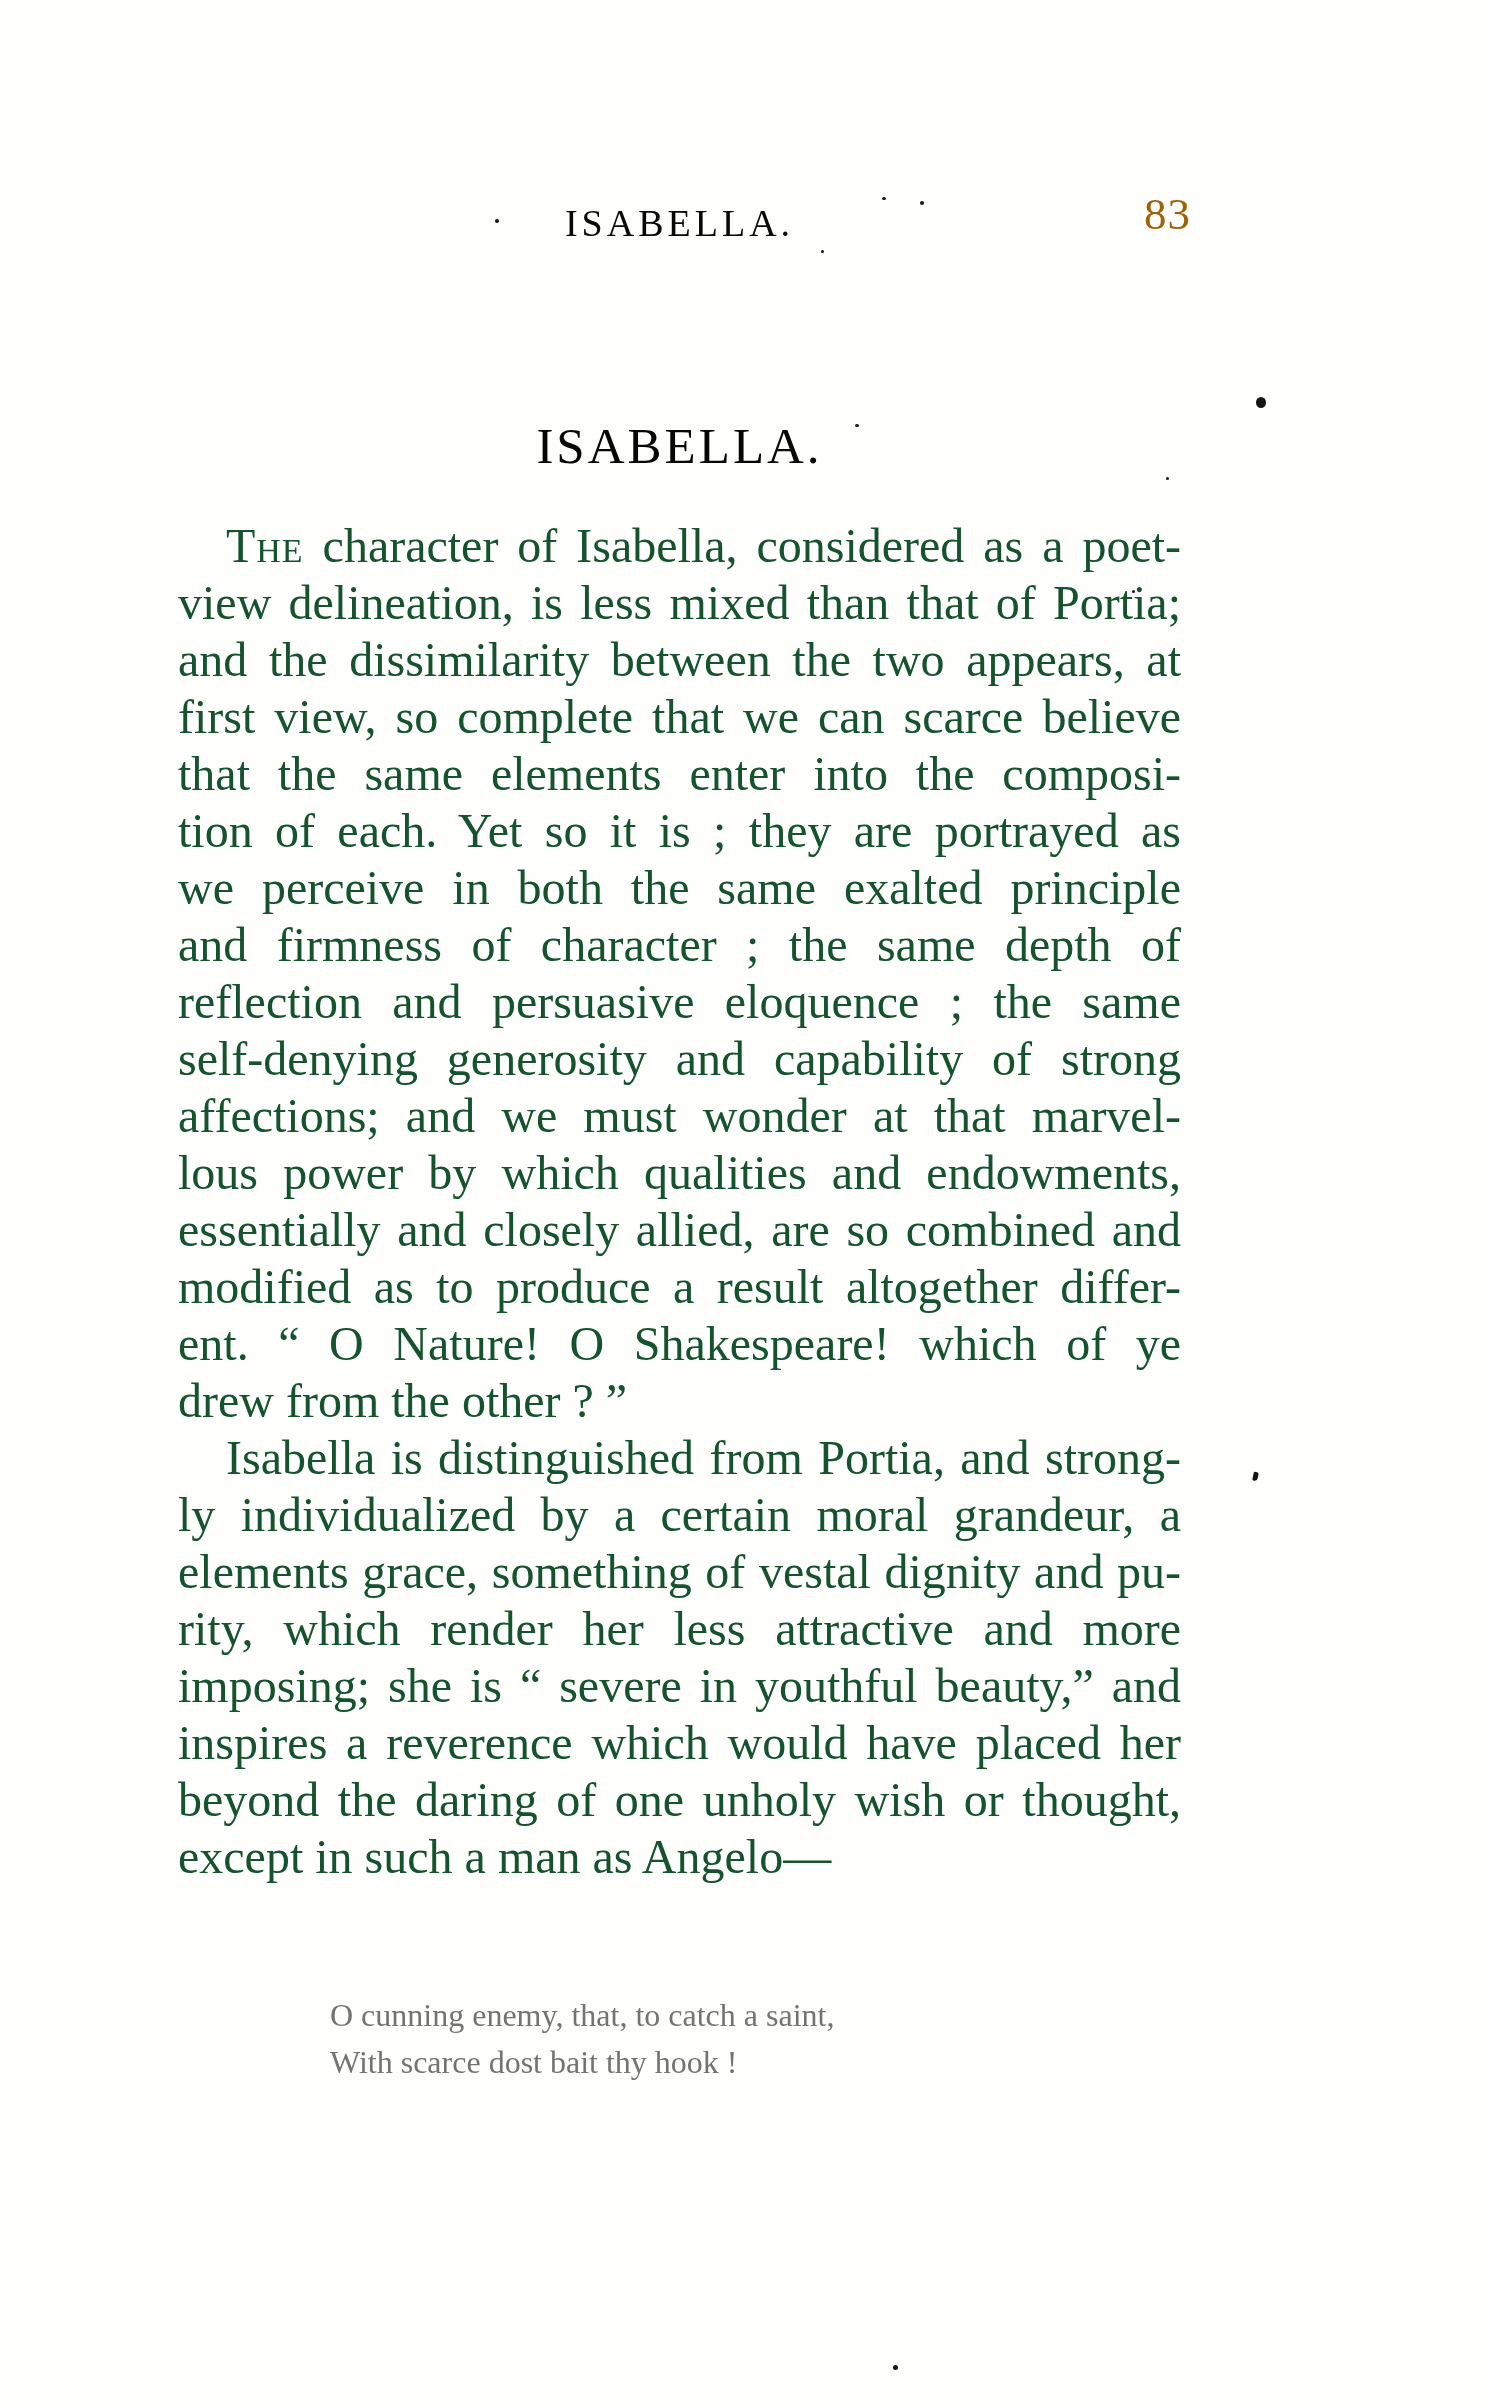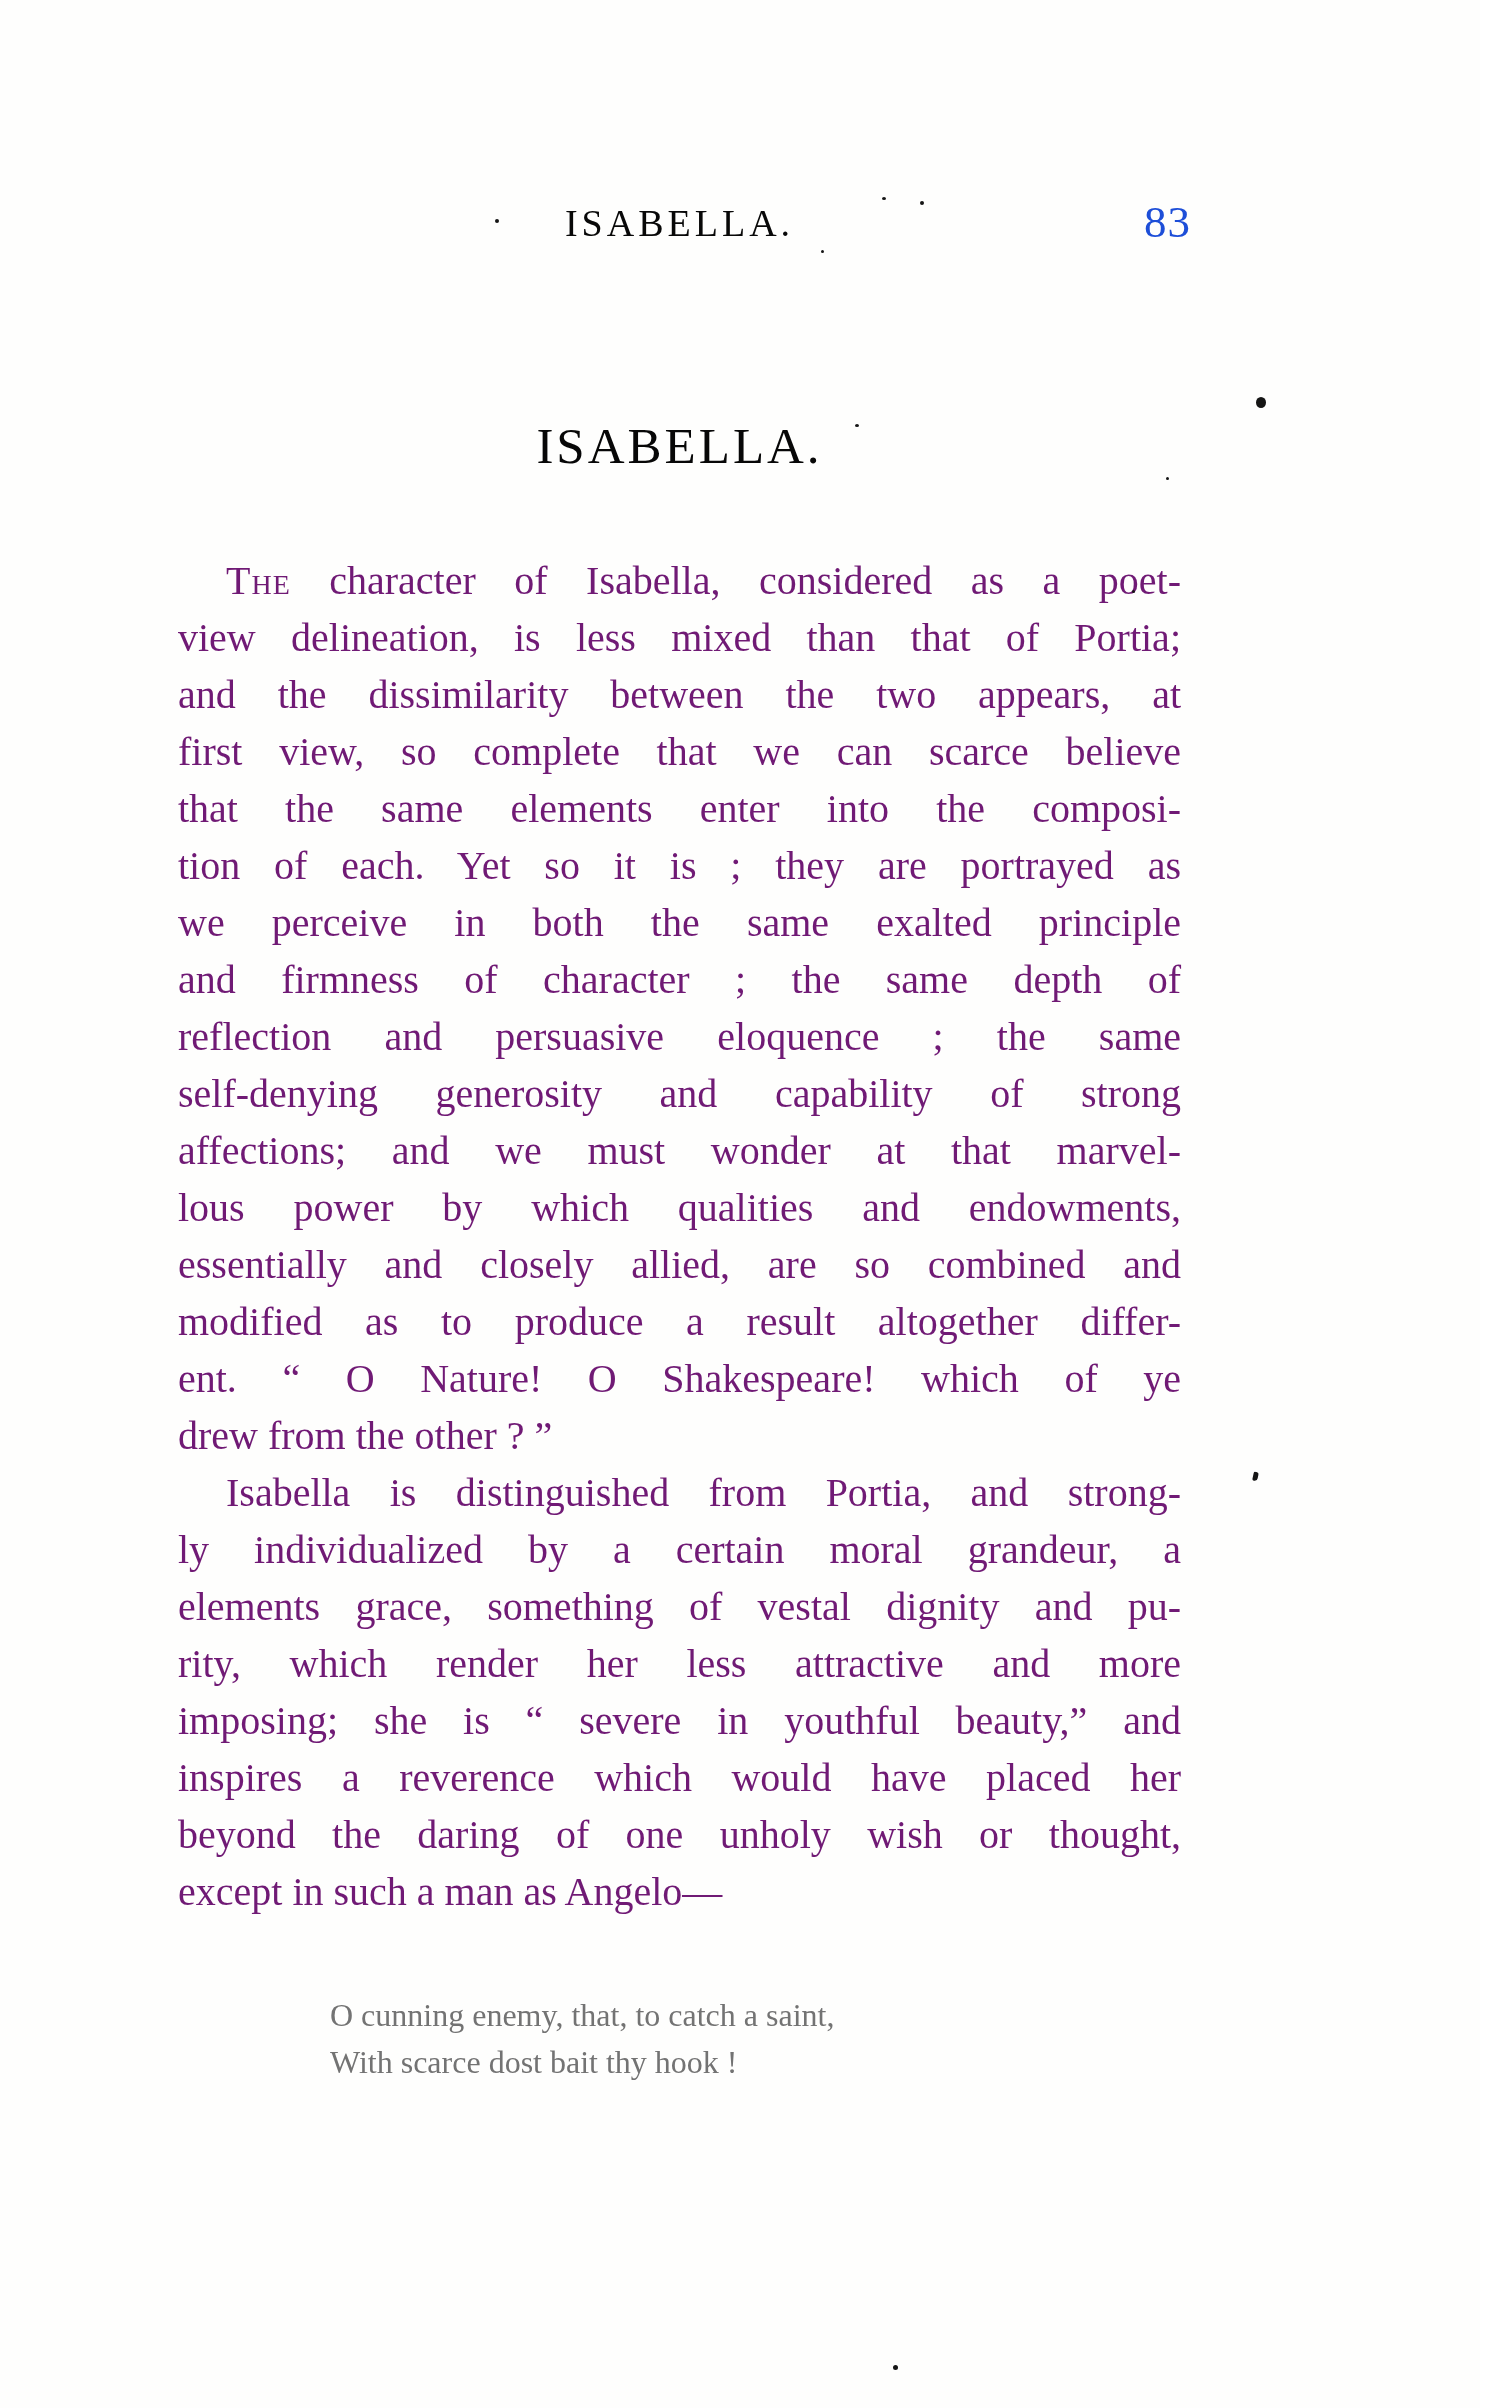--- a/index.html
+++ b/index.html
@@ -15,34 +15,34 @@
     background: #fefefdff;
     color: #060606;
   }
   .running-title {
     position: absolute; left: 178px; top: 201px; width: 1003px;
     text-align: center;
     font-size: 38px; letter-spacing: 4px;
     color: #080808;
   }
   .page-number {
-    position: absolute; left: 1144px; top: 196px;
+    position: absolute; left: 1144px; top: 188px;
     font-size: 45px; letter-spacing: 1px;
-    color: #1d4ed8;
+    color: #a16207;
   }
   .chapter-title {
     position: absolute; left: 178px; top: 417px; width: 1003px;
     text-align: center;
     font-size: 51px; letter-spacing: 3px;
     color: #070707;
   }
   .body-text {
-    position: absolute; left: 178px; top: 552px; width: 1003px;
-    font-size: 40px; line-height: 57px;
-    color: #701a75;
+    position: absolute; left: 178px; top: 517px; width: 1003px;
+    font-size: 48px; line-height: 57px;
+    color: #14532d;
   }
   .line {
     text-align: justify;
     text-align-last: justify;
   }
   .line.first { text-indent: 48px; }
   .line.last { text-align-last: left; }
   .sc { font-variant: small-caps; letter-spacing: 1px; }
   .verse {
     position: absolute; left: 330px; top: 1992px;

